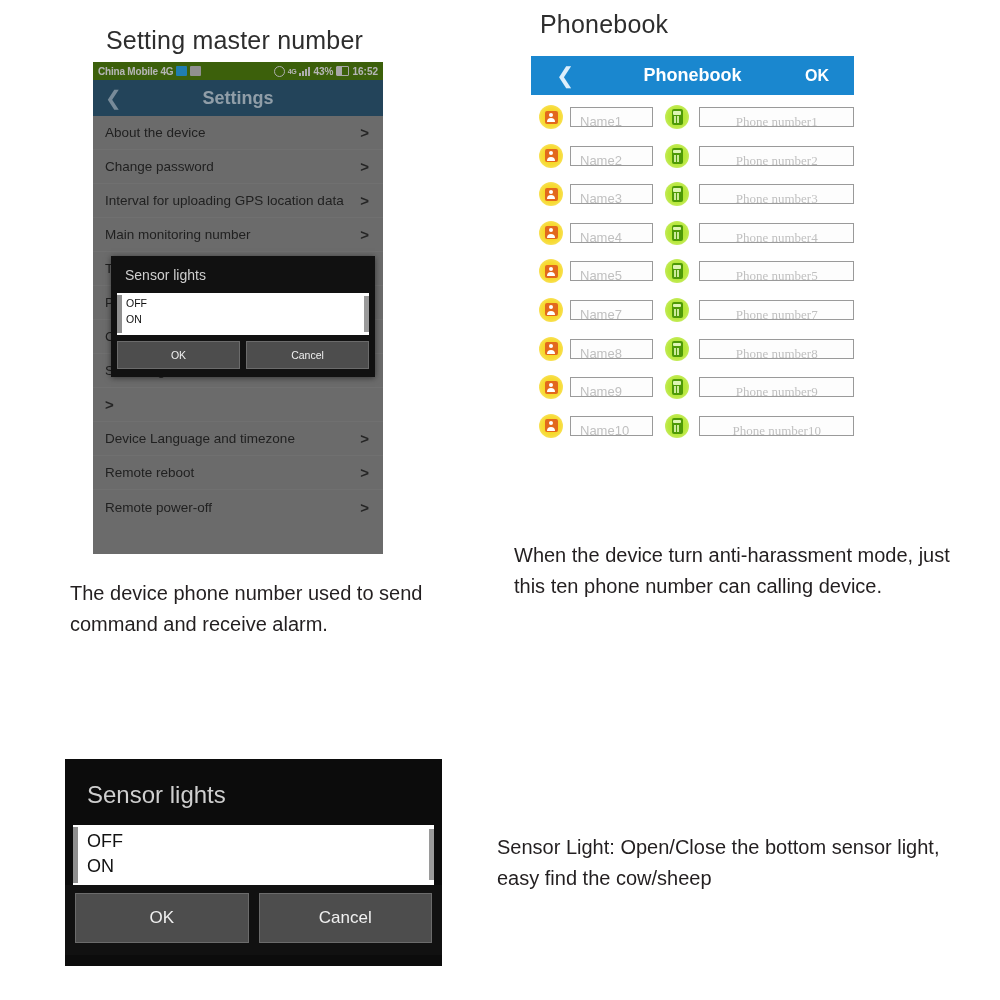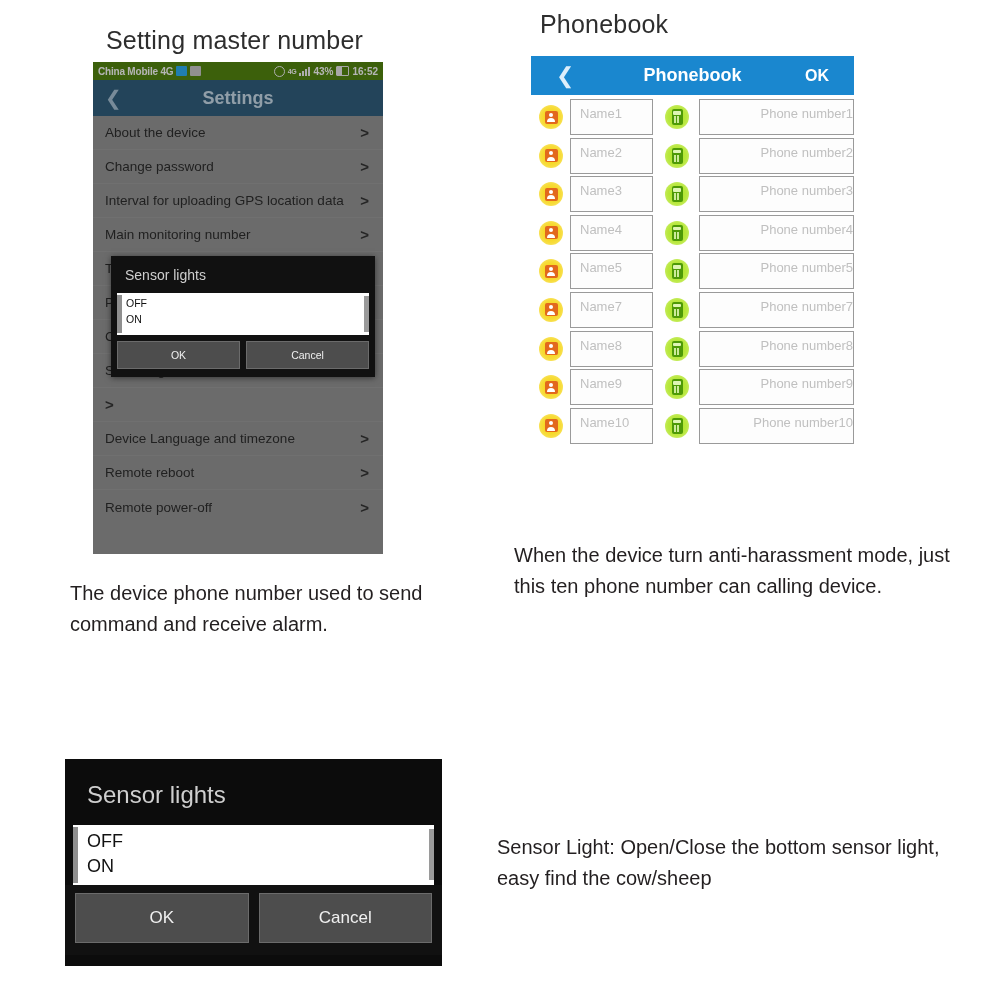--- a/index.html
+++ b/index.html
@@ -339,35 +339,36 @@
     position: absolute;
     left: 2.5px; right: 2.5px; bottom: 2px;
     height: 7px;
     background: repeating-linear-gradient(to right, #cdeb9a 0 1.5px, transparent 1.5px 3px);
   }
   .pb-field {
     border: 1px solid #9a9a9a;
     background: #fdfdfd;
     color: #c0c0c0;
     font-size: 13px;
-    height: 36px;
+    height: 20px;
     line-height: 28px;
     box-sizing: border-box;
     overflow: hidden;
     white-space: nowrap;
   }
   .pb-name {
     width: 84px;
     margin-left: 7px;
     padding-left: 9px;
   }
   .pb-num {
     width: 156px;
     margin-left: 10px;
-    text-align: right;
+    text-align: center;
+    font-family: Liberation Serif, serif;
   }
 </style>
 </head>
 <body>
 
 <div class="sec-title" id="title-master">Setting master number</div>
 
 <div class="sec-title" id="title-phonebook">Phonebook</div>
 
 <div id="phone-shot">

